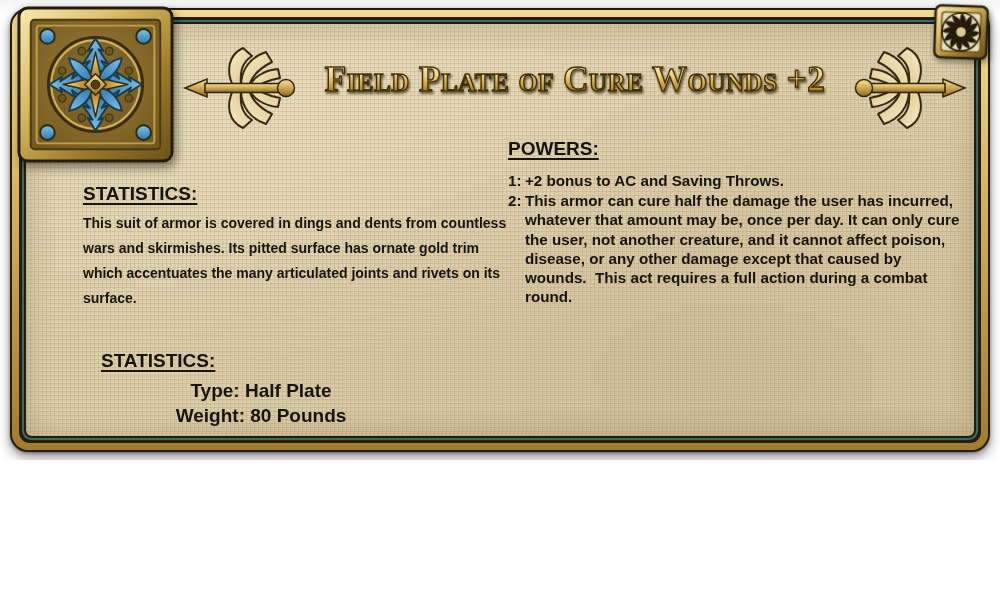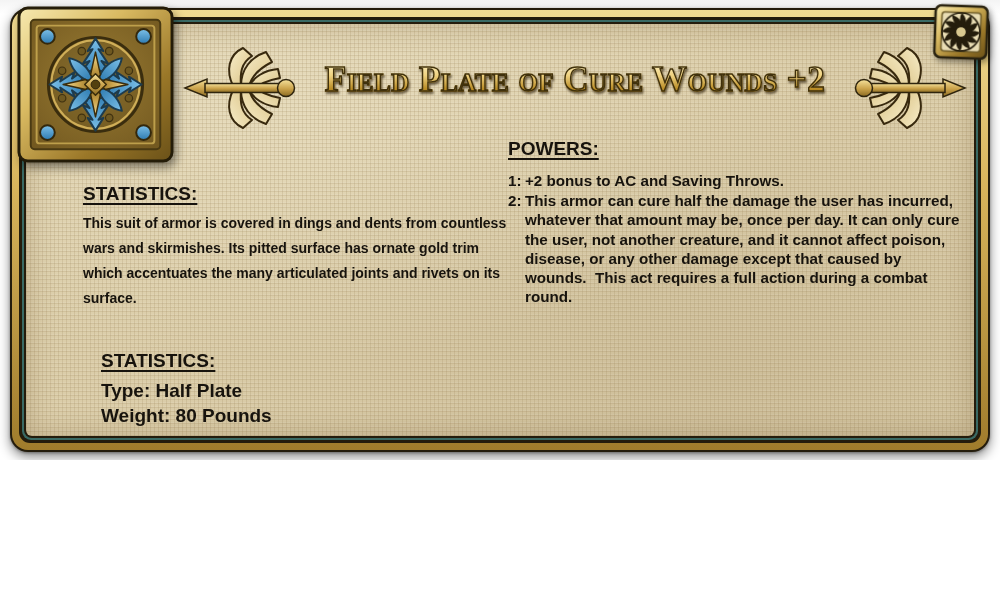--- a/index.html
+++ b/index.html
@@ -37,21 +37,21 @@
   .pinwheel{position:absolute;z-index:4;width:56px;height:56px;filter:drop-shadow(2px 3px 3px rgba(0,0,0,.4));}
   .pw-tr{left:933px;top:4px;transform:rotate(2deg);}
   .pw-bl{left:20px;top:540px;transform:rotate(-2deg);}
   .pw-br{left:925px;top:539px;transform:rotate(2deg);}
   
   .tblock{position:absolute;z-index:2;color:#17130d;font-weight:700;}
   .heading{font-size:19px;line-height:24px;text-decoration:underline;text-decoration-thickness:2px;text-underline-offset:3px;margin:0 0 5px 0;}
   .desc{left:83px;top:182px;width:438px;}
   .desc .body{font-size:14px;line-height:25px;}
   .stats{left:101px;top:349px;width:320px;}
-  .stats .line{font-size:19px;line-height:25px;}
+  .stats .line{font-size:19px;line-height:25px;text-align:center;}
   .powers{left:508px;top:137px;width:452px;}
   .powers .heading{margin-bottom:10px;}
   .power-item{display:flex;font-size:15.2px;line-height:19.2px;margin:0 0 1px 0;}
   .power-num{flex:0 0 17px;}
   .power-text{flex:1;white-space:pre-wrap;}
   .hidden-defs{position:absolute;width:0;height:0;overflow:hidden;}
 </style>
 </head>
 <body>
 

